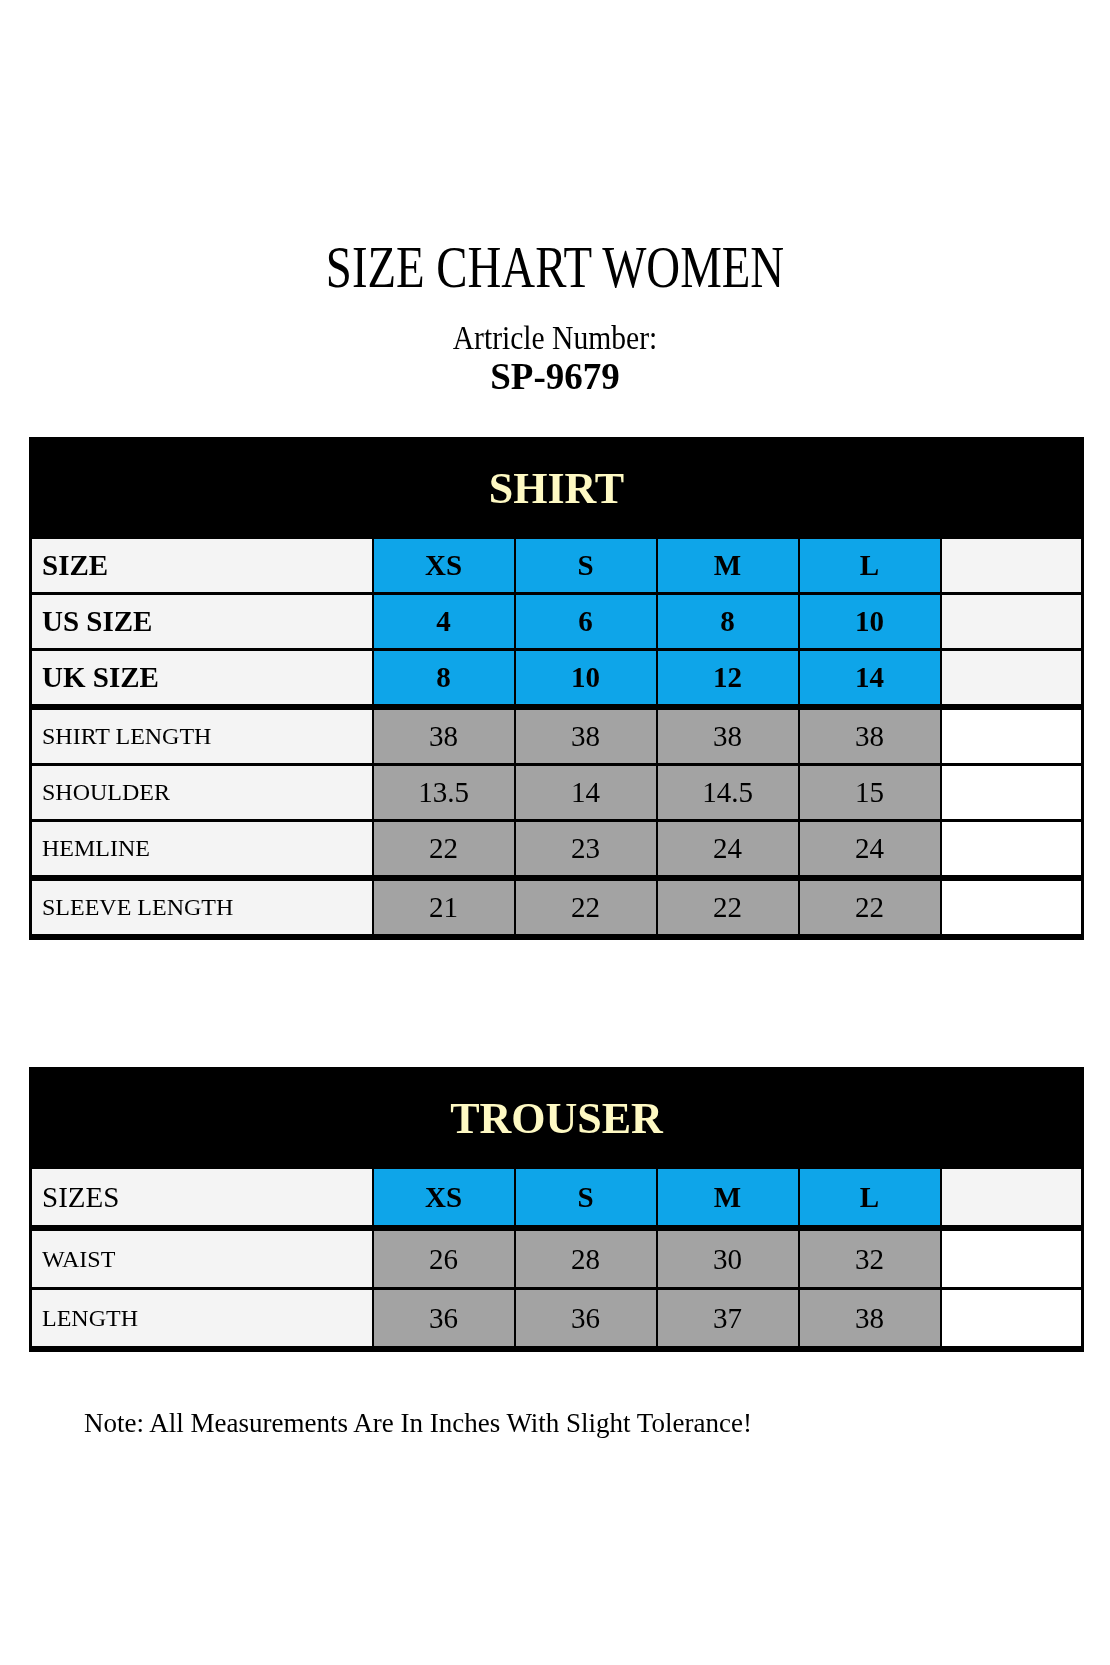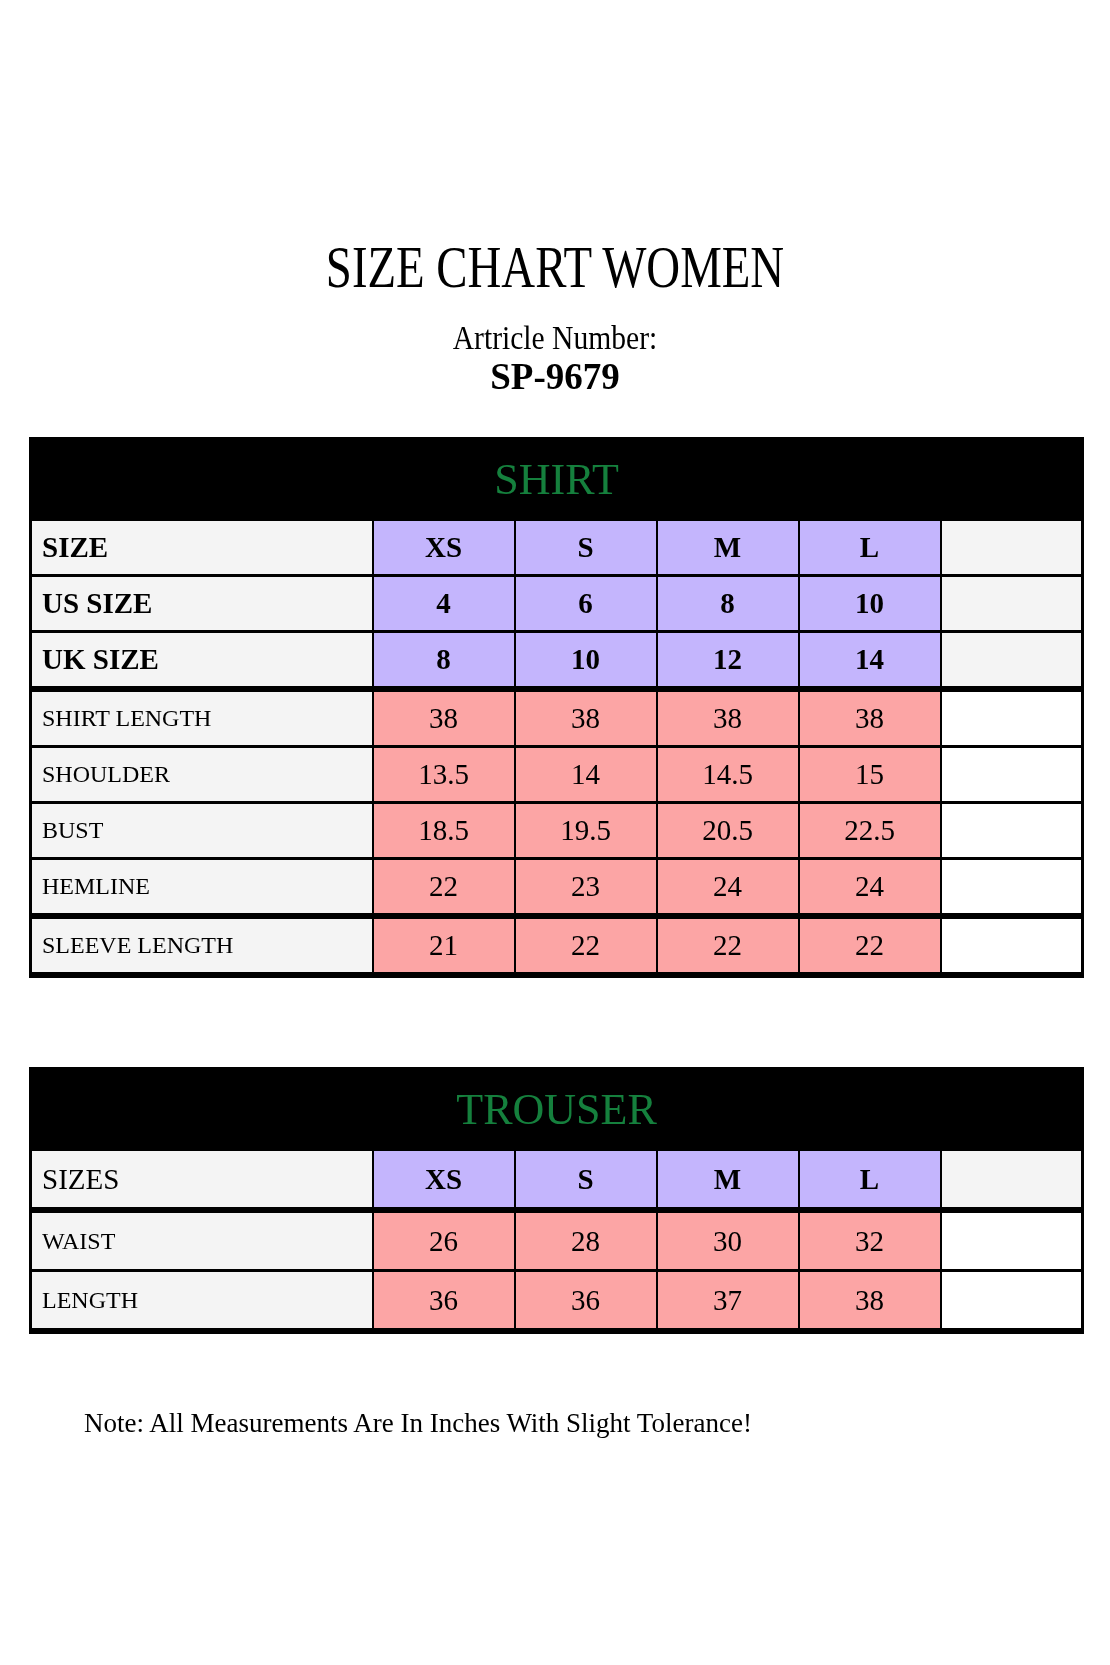--- a/index.html
+++ b/index.html
@@ -42,26 +42,26 @@
   }
   table.chart.shirt   { top: 437px; }
   table.chart.trouser { top: 1067px; }
 
   col.c-label { width: 342px; }
   col.c-size  { width: 142px; }
 
   th.band {
     height: 62px;
     background: #000000;
-    color: #15803d;
-    font-weight: normal;
+    color: #fef9c3;
+    font-weight: bold;
     font-size: 44px;
     text-align: center;
     border: 3px solid #000000;
-    padding: 8px;
+    padding: 17px;
   }
 
   .chart td {
     border: 2px solid #000000;
     border-top-width: 3px;
     border-bottom-width: 3px;
     padding: 0;
     vertical-align: middle;
     overflow: hidden;
   }
@@ -72,26 +72,26 @@
 
   .chart td.label {
     text-align: left;
     padding-left: 10px;
     background: #f4f4f4;
   }
   .chart td.val   { text-align: center; }
   .chart td.empty { background: #ffffff; }
 
   
-  tr.size-row > td { background: #c4b5fd; font-weight: bold; font-size: 29px; }
+  tr.size-row > td { background: #0ea5e9; font-weight: bold; font-size: 29px; }
   tr.size-row > td.empty { background: #f4f4f4; }
 
   
   tr.measure-row > td.label { font-weight: normal; font-size: 24px; }
-  tr.measure-row > td.val   { font-weight: normal; font-size: 29px; background: #fca5a5; }
+  tr.measure-row > td.val   { font-weight: normal; font-size: 29px; background: #a3a3a3; }
 
   
   tr.label-plain > td.label { font-weight: normal; font-size: 29px; }
 
   .note {
     position: absolute; left: 48px; top: 1408px;
     font-size: 27px; line-height: 30px;
     white-space: nowrap;
     margin-left: 36px;
   }
@@ -153,28 +153,20 @@
       <td class="empty"></td>
     </tr>
     <tr class="measure-row">
       <td class="label">SHOULDER</td>
       <td class="val">13.5</td>
       <td class="val">14</td>
       <td class="val">14.5</td>
       <td class="val">15</td>
       <td class="empty"></td>
     </tr>
-    <tr class="measure-row">
-      <td class="label">BUST</td>
-      <td class="val">18.5</td>
-      <td class="val">19.5</td>
-      <td class="val">20.5</td>
-      <td class="val">22.5</td>
-      <td class="empty"></td>
-    </tr>
     <tr class="measure-row thick-bottom">
       <td class="label">HEMLINE</td>
       <td class="val">22</td>
       <td class="val">23</td>
       <td class="val">24</td>
       <td class="val">24</td>
       <td class="empty"></td>
     </tr>
     <tr class="measure-row">
       <td class="label">SLEEVE LENGTH</td>

